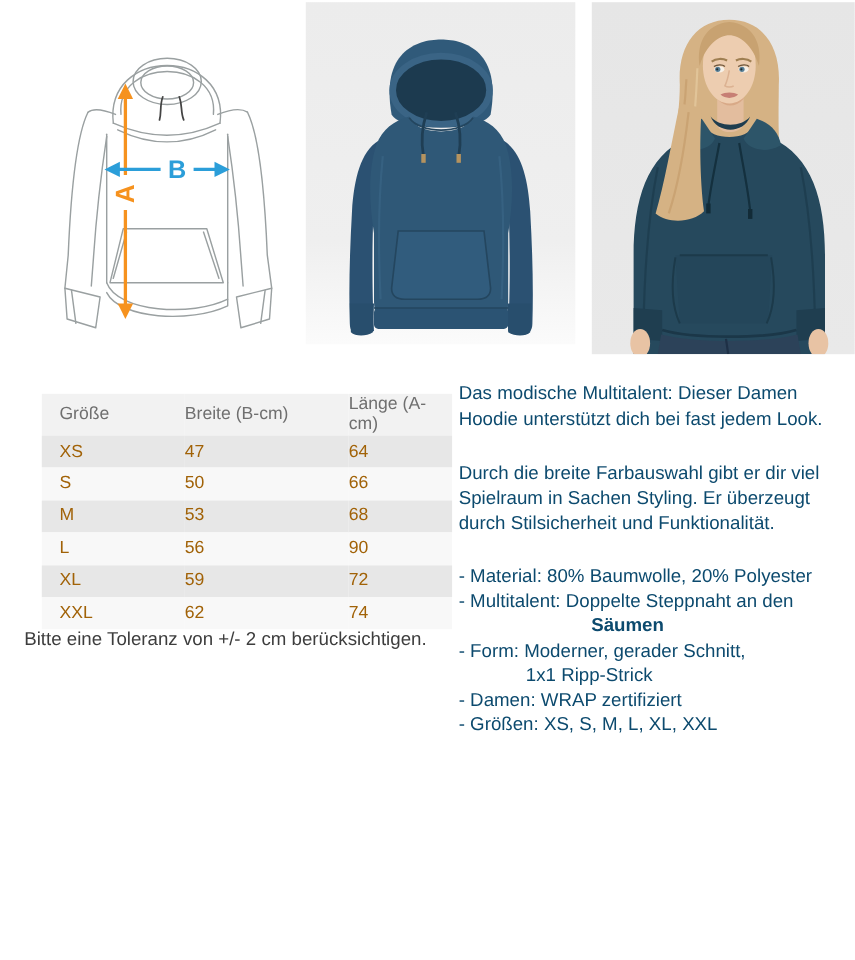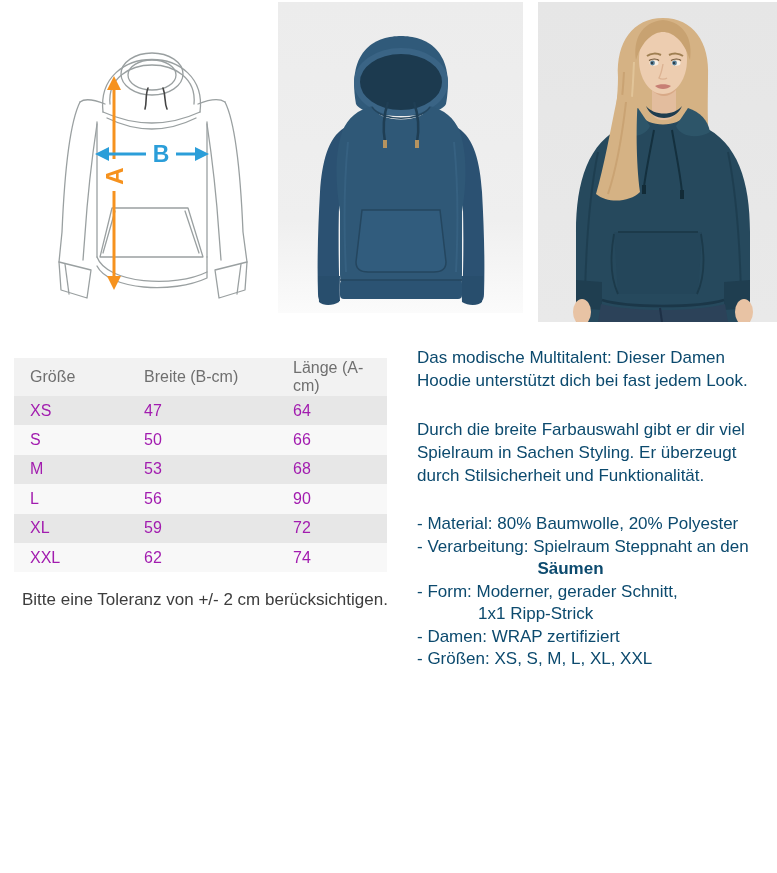--- a/index.html
+++ b/index.html
@@ -6,30 +6,30 @@
   body{width:777px;height:873px;position:relative;font-family:"Liberation Sans","DejaVu Sans",sans-serif;overflow:hidden;}
 
   
   .tile{position:absolute;top:2px;overflow:hidden;}
   #tile-diagram{left:25px;width:240px;height:316px;background:#ffffff;}
   #tile-product{left:278px;width:245px;height:311px;background:linear-gradient(180deg,#ececec 0%,#efefef 70%,#fbfbfb 100%);}
   #tile-model{left:538px;width:239px;height:320px;background:linear-gradient(180deg,#e6e6e6 0%,#e9e9e9 100%);}
   .tile svg{display:block;}
 
   
-  #size-table{position:absolute;left:14px;top:358px;width:373px;border-collapse:collapse;table-layout:fixed;}
+  #size-table{position:absolute;left:38px;top:358px;width:373px;border-collapse:collapse;table-layout:fixed;}
   #size-table th{height:30px;font-weight:normal;font-size:16px;color:#6f6f6f;text-align:left;background:#f2f2f2;}
-  #size-table td{height:27.4px;font-size:16px;color:#a21caf;text-align:left;}
+  #size-table td{height:27.4px;font-size:16px;color:#a16207;text-align:left;}
   #size-table .c1{width:113px;padding-left:16px;}
   #size-table .c2{width:148px;padding-left:0;}
   #size-table .c3{padding-left:0;}
   #size-table tr.odd td{background:#e7e7e7;}
   #size-table tr.even td{background:#f8f8f8;}
 
-  #tolerance-note{position:absolute;left:22px;top:590px;font-size:17px;color:#3d3d3d;}
+  #tolerance-note{position:absolute;left:22px;top:571px;font-size:17px;color:#3d3d3d;}
 
   
   #description{position:absolute;left:417px;top:346px;width:353px;font-size:17px;color:#0c4a6e;}
   #description .para{margin:0 0 26px 0;line-height:23px;white-space:pre-line;}
   #description .para.p2{margin-bottom:26px;}
   .bullets .b{line-height:22.5px;}
   .wrap-center{display:block;text-align:center;padding-right:46px;font-weight:bold;}
   .wrap-indent{display:block;padding-left:61px;}
 
   
@@ -244,21 +244,21 @@
 
 <div id="description">
   <p class="para">Das modische Multitalent: Dieser Damen
 Hoodie unterstützt dich bei fast jedem Look.</p>
   <p class="para p2">Durch die breite Farbauswahl gibt er dir viel
 Spielraum in Sachen Styling. Er überzeugt
 durch Stilsicherheit und Funktionalität.</p>
   <div class="bullets">
     <div class="b"><span>- Material: 80% Baumwolle, 20% Polyester</span></div>
     <div class="b">
-      <span>- Verarbeitung: Spielraum Steppnaht an den</span>
+      <span>- Multitalent: Doppelte Steppnaht an den</span>
       <span class="wrap-center">Säumen</span>
     </div>
     <div class="b">
       <span>- Form: Moderner, gerader Schnitt,</span>
       <span class="wrap-indent">1x1 Ripp-Strick</span>
     </div>
     <div class="b"><span>- Damen: WRAP zertifiziert</span></div>
     <div class="b"><span>- Größen: XS, S, M, L, XL, XXL</span></div>
   </div>
 </div>

